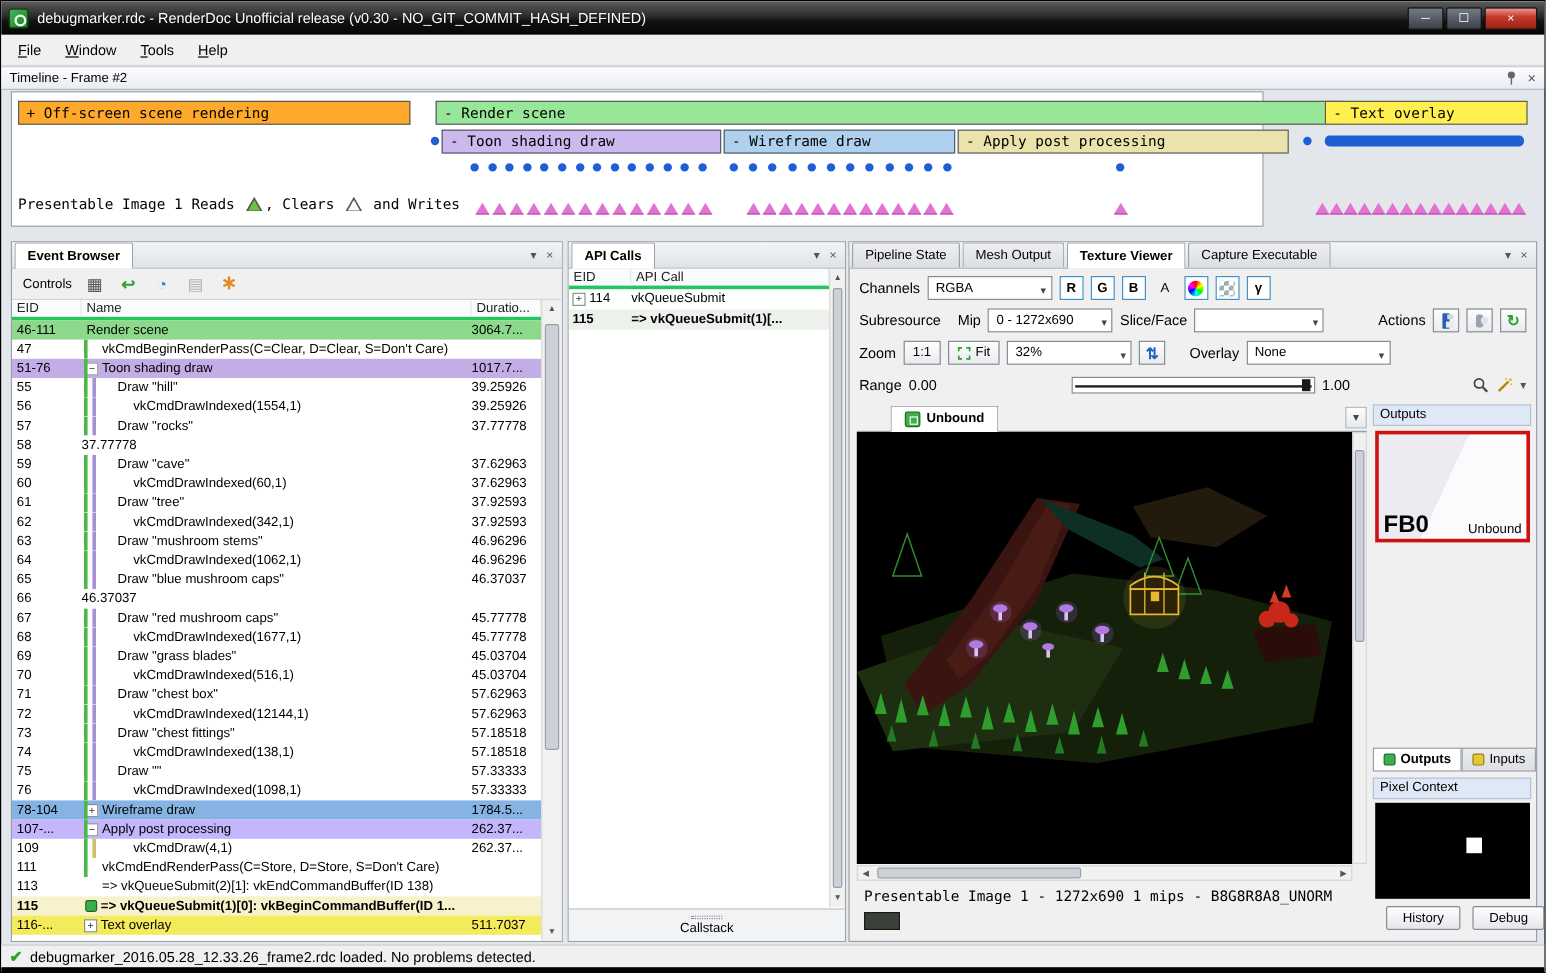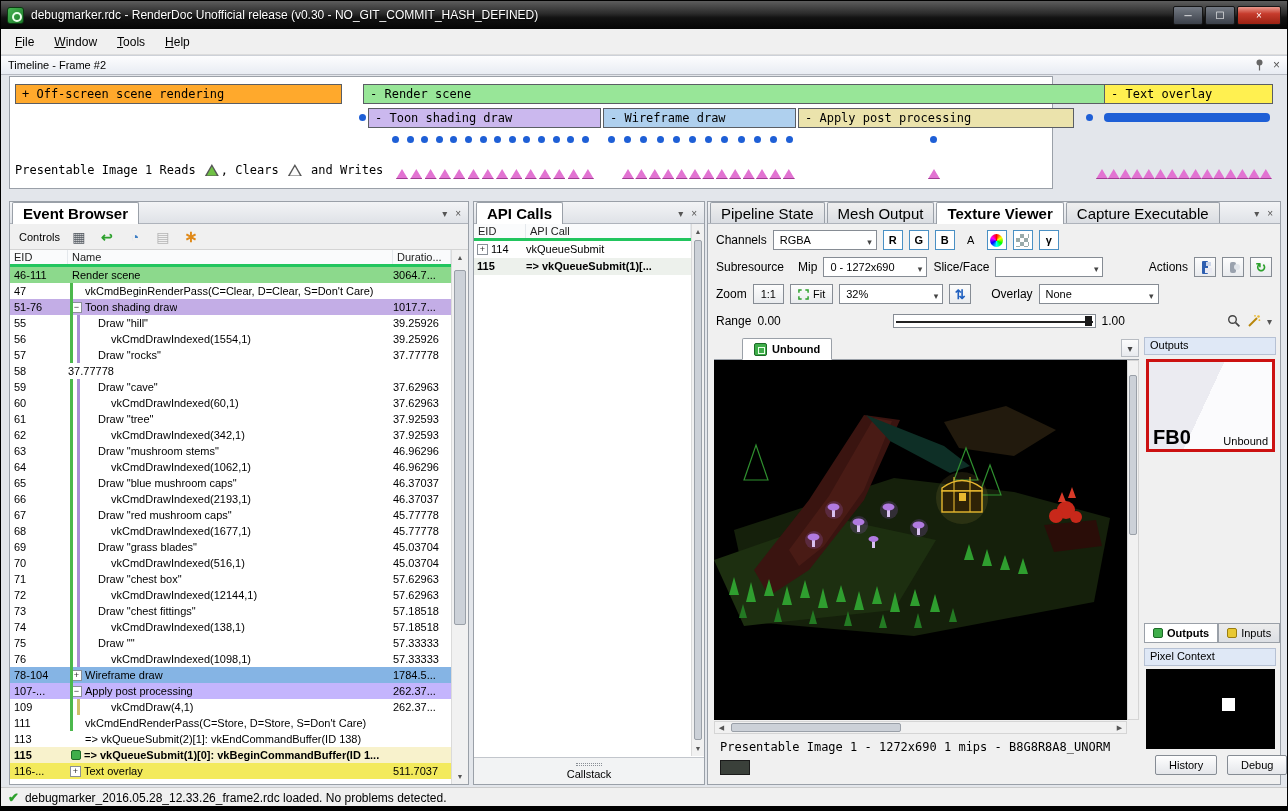--- a/index.html
+++ b/index.html
@@ -41,21 +41,21 @@
 .legend{position:absolute;left:5px;top:84px;height:18px;display:flex;align-items:center;font-family:"DejaVu Sans Mono",monospace;font-size:12px;white-space:pre;}
 .tri{position:relative;display:inline-block;width:14px;height:12px;clip-path:polygon(50% 0,100% 100%,0 100%);background:#565656;margin:0 2px;flex:none;}
 .tri::after{content:"";position:absolute;left:2px;top:2.5px;width:10px;height:9px;clip-path:polygon(50% 0,100% 100%,0 100%);}
 .tri-green::after{background:#6fc144;}
 .tri-white::after{background:#fbfbfb;}
 .wtri{position:absolute;top:92px;width:12px;height:10px;clip-path:polygon(50% 0,100% 100%,0 100%);background:#E273D2;border-bottom:1px solid #a03a92;}
 
 
 .panel{position:absolute;background:#fff;border:1px solid #9aa0a8;}
 .tabbar{position:absolute;left:0;top:0;right:0;height:22px;background:linear-gradient(#f3f4f6,#dfe2e7);border-bottom:1px solid #aeb3bb;display:flex;align-items:flex-end;}
-.tab{height:21px;padding:0 10px;display:flex;align-items:center;gap:5px;font-size:15px;border:1px solid #9aa0a8;border-bottom:none;background:linear-gradient(#efefef,#dadde2);margin-left:2px;border-radius:2px 2px 0 0;white-space:nowrap;}
+.tab{height:21px;padding:0 10px;display:flex;align-items:center;gap:5px;font-size:11px;border:1px solid #9aa0a8;border-bottom:none;background:linear-gradient(#efefef,#dadde2);margin-left:2px;border-radius:2px 2px 0 0;white-space:nowrap;}
 .tab.active{background:#fff;font-weight:bold;height:22px;margin-bottom:-1px;}
 .tab-ctrl{margin-left:auto;display:flex;gap:8px;padding:0 7px 4px 0;color:#555;font-size:10px;align-items:center;}
 
 
 .eb-panel{left:8px;top:200px;width:460px;height:584px;}
 .eb-toolbar{position:absolute;left:0;top:22px;right:0;height:26px;background:#f0f0f0;border-bottom:1px solid #d4d4d4;display:flex;align-items:center;gap:10px;padding:0 9px;font-size:11px;}
 .tool-icon{width:18px;height:18px;display:flex;align-items:center;justify-content:center;font-size:14px;line-height:18px;}
 .ic-find{color:#50565e;}
 .ic-jump{color:#2da12d;font-weight:bold;}
 .ic-clock{color:#3d7ec4;}
@@ -446,26 +446,20 @@
             <div class="eb-name">
               <span class="stripe stripe-green"></span>
               <span class="stripe stripe-purple"></span>
               <span class="ind" style="width: 30px;"></span>
               <span class="rowtext">Draw "blue mushroom caps"</span>
             </div>
             <div class="eb-dur">46.37037</div>
           </div>
           <div class="ebrow">
             <div class="eb-eid">66</div>
-            <div class="eb-name">
-              <span class="stripe stripe-green"></span>
-              <span class="stripe stripe-purple"></span>
-              <span class="ind" style="width: 43px;"></span>
-              <span class="rowtext">vkCmdDrawIndexed(2193,1)</span>
-            </div>
             <div class="eb-dur">46.37037</div>
           </div>
           <div class="ebrow">
             <div class="eb-eid">67</div>
             <div class="eb-name">
               <span class="stripe stripe-green"></span>
               <span class="stripe stripe-purple"></span>
               <span class="ind" style="width: 30px;"></span>
               <span class="rowtext">Draw "red mushroom caps"</span>
             </div>

